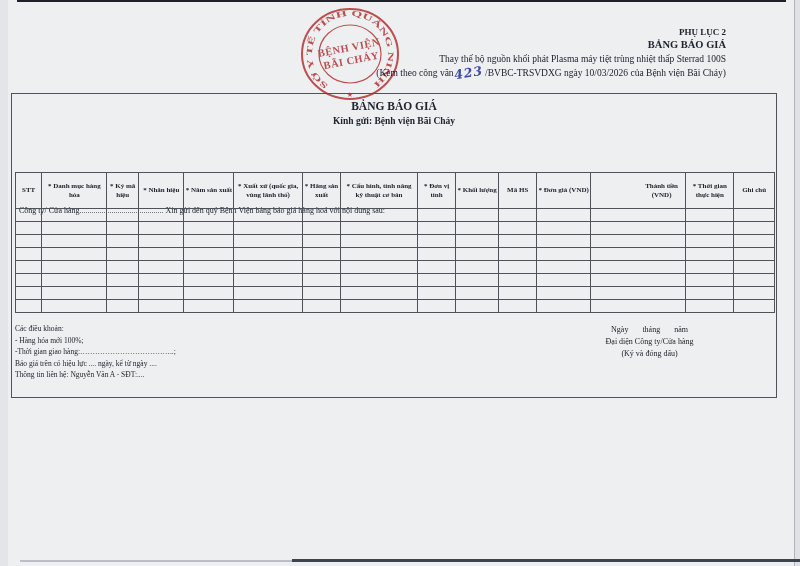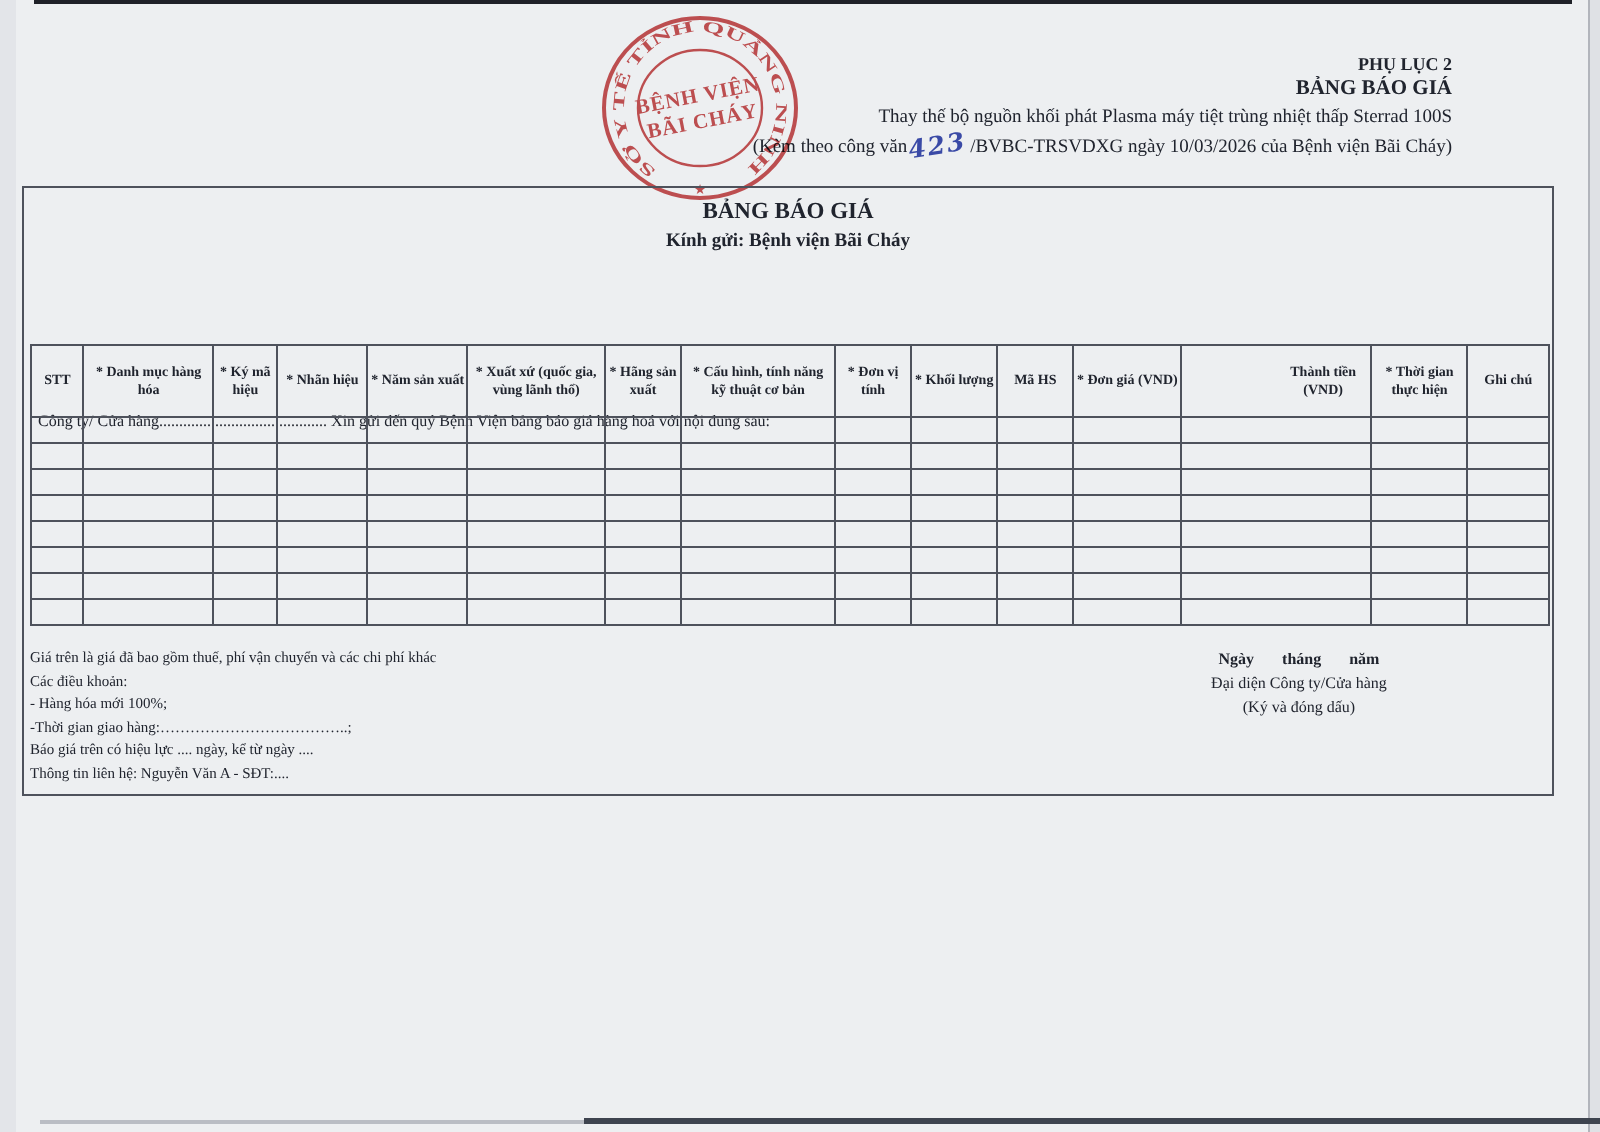--- a/index.html
+++ b/index.html
@@ -55,21 +55,21 @@
     border:1px solid #4e525c;padding:0 1px;
   }
   table.quote-table th{
     height:35px;font-size:7px;line-height:8.5px;font-weight:bold;
     text-align:center;vertical-align:middle;
   }
   table.quote-table td{height:12px;}
 
   .terms{position:absolute;left:3px;top:229px;font-size:7.5px;line-height:11.6px;white-space:nowrap;}
   .signature{position:absolute;left:520px;top:230px;width:235px;text-align:center;font-size:8px;line-height:12px;}
-  .sig-date{word-spacing:12px;font-weight:bold;}
+  .sig-date{word-spacing:12px;}
 </style>
 </head>
 <body>
 
 <div class="page">
 
   <div class="edge-top"></div>
   <div class="edge-left-band"></div>
   <div class="edge-right-band"></div>
   <div class="edge-right-line"></div>
@@ -259,21 +259,20 @@
             <td></td>
             <td></td>
             <td></td>
             <td></td>
             <td></td>
           </tr>
         </tbody>
     </table>
 
     <div class="terms" id="terms-block">
-        <div>Giá trên là giá đã bao gồm thuế, phí vận chuyển và các chi phí khác</div>
         <div>Các điều khoản:</div>
         <div>- Hàng hóa mới 100%;</div>
         <div>-Thời gian giao hàng:………………………………..;</div>
         <div>Báo giá trên có hiệu lực .... ngày, kể từ ngày ....</div>
         <div>Thông tin liên hệ: Nguyễn Văn A - SĐT:....</div>
       </div>
 
     <div class="signature">
       <div class="sig-date">Ngày tháng năm</div>
       <div>Đại diện Công ty/Cửa hàng</div>

